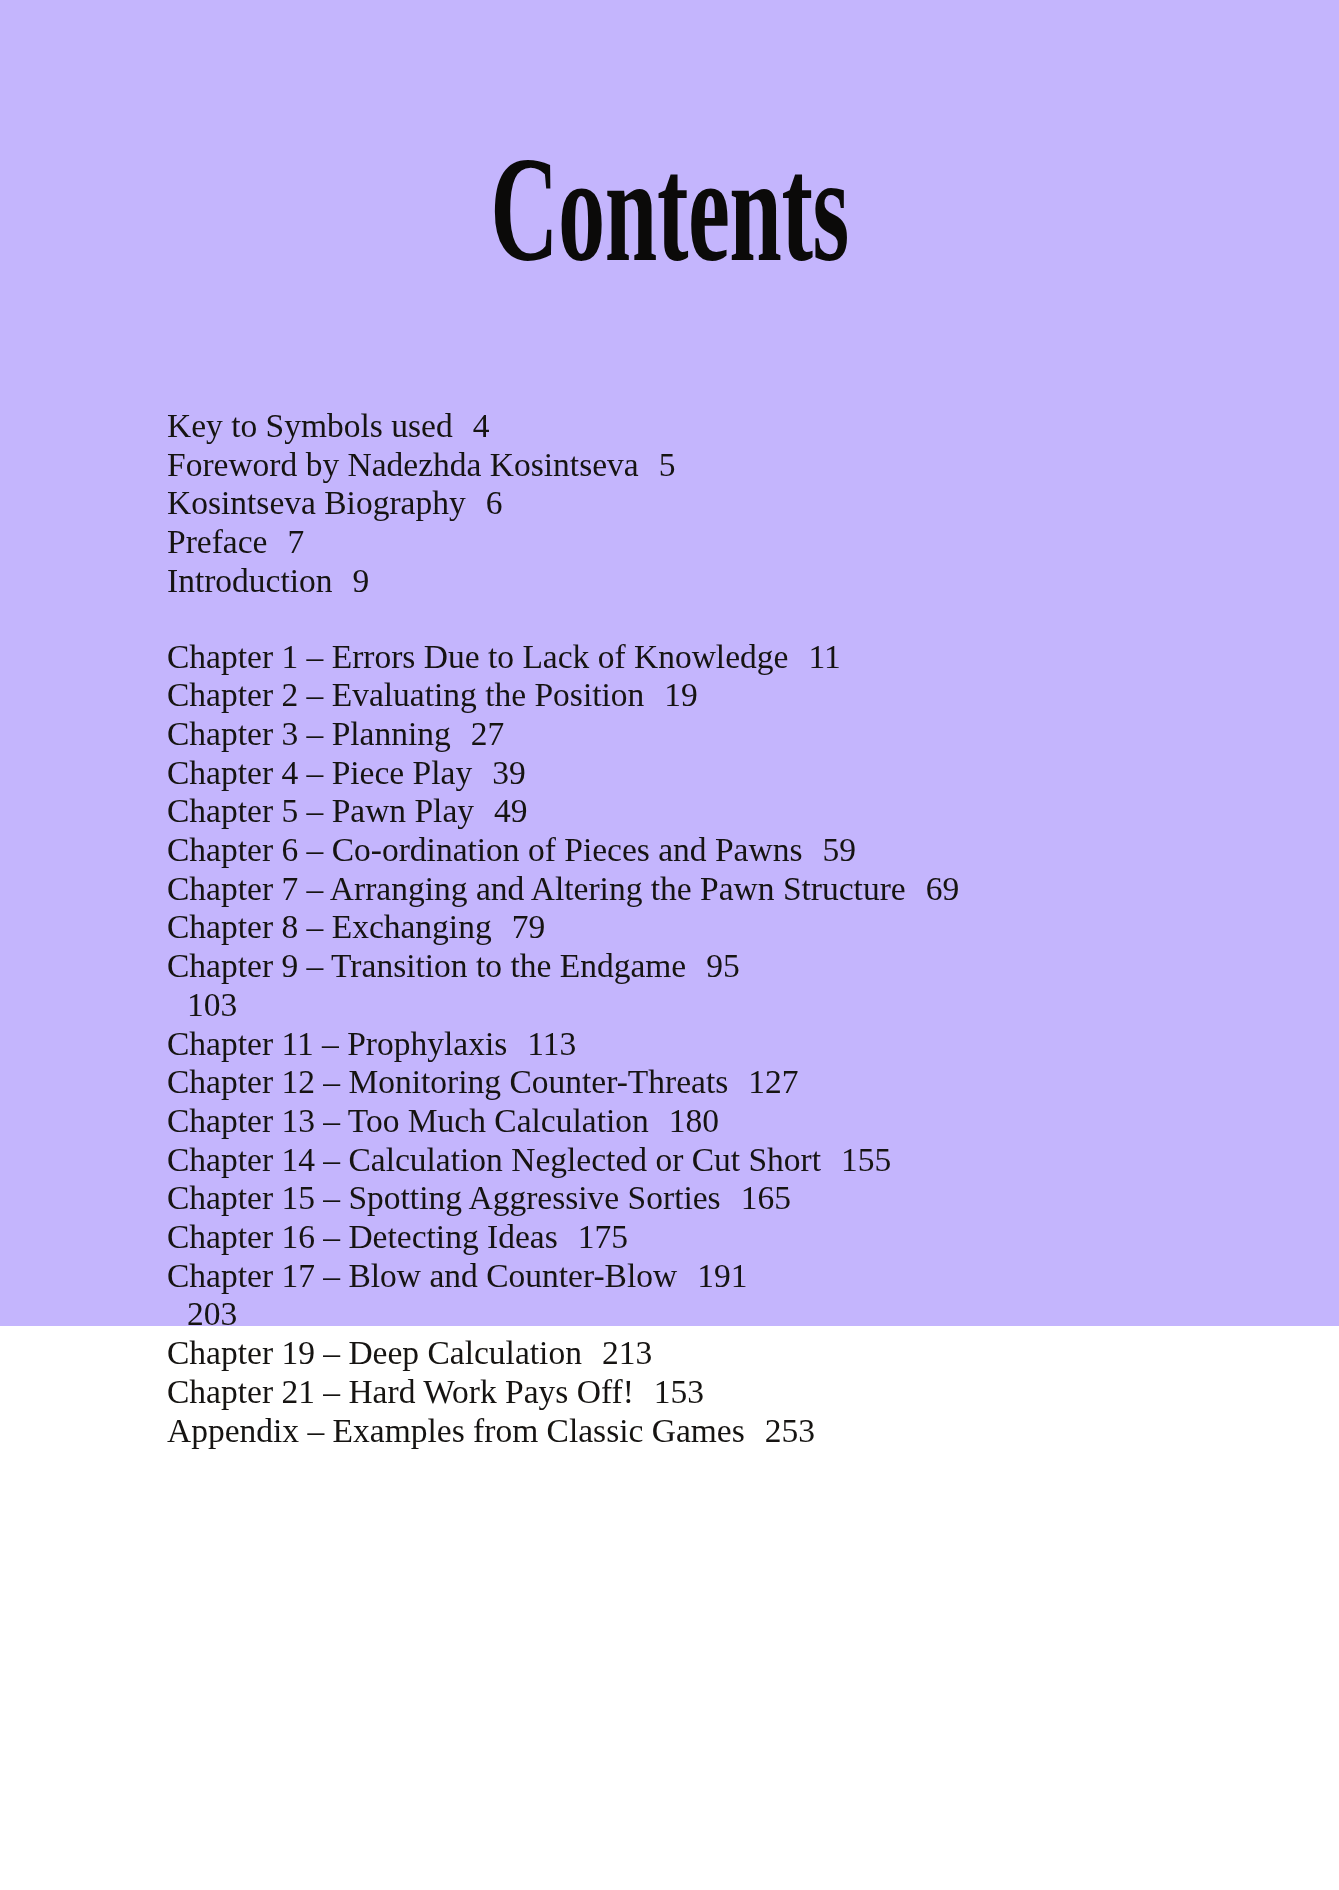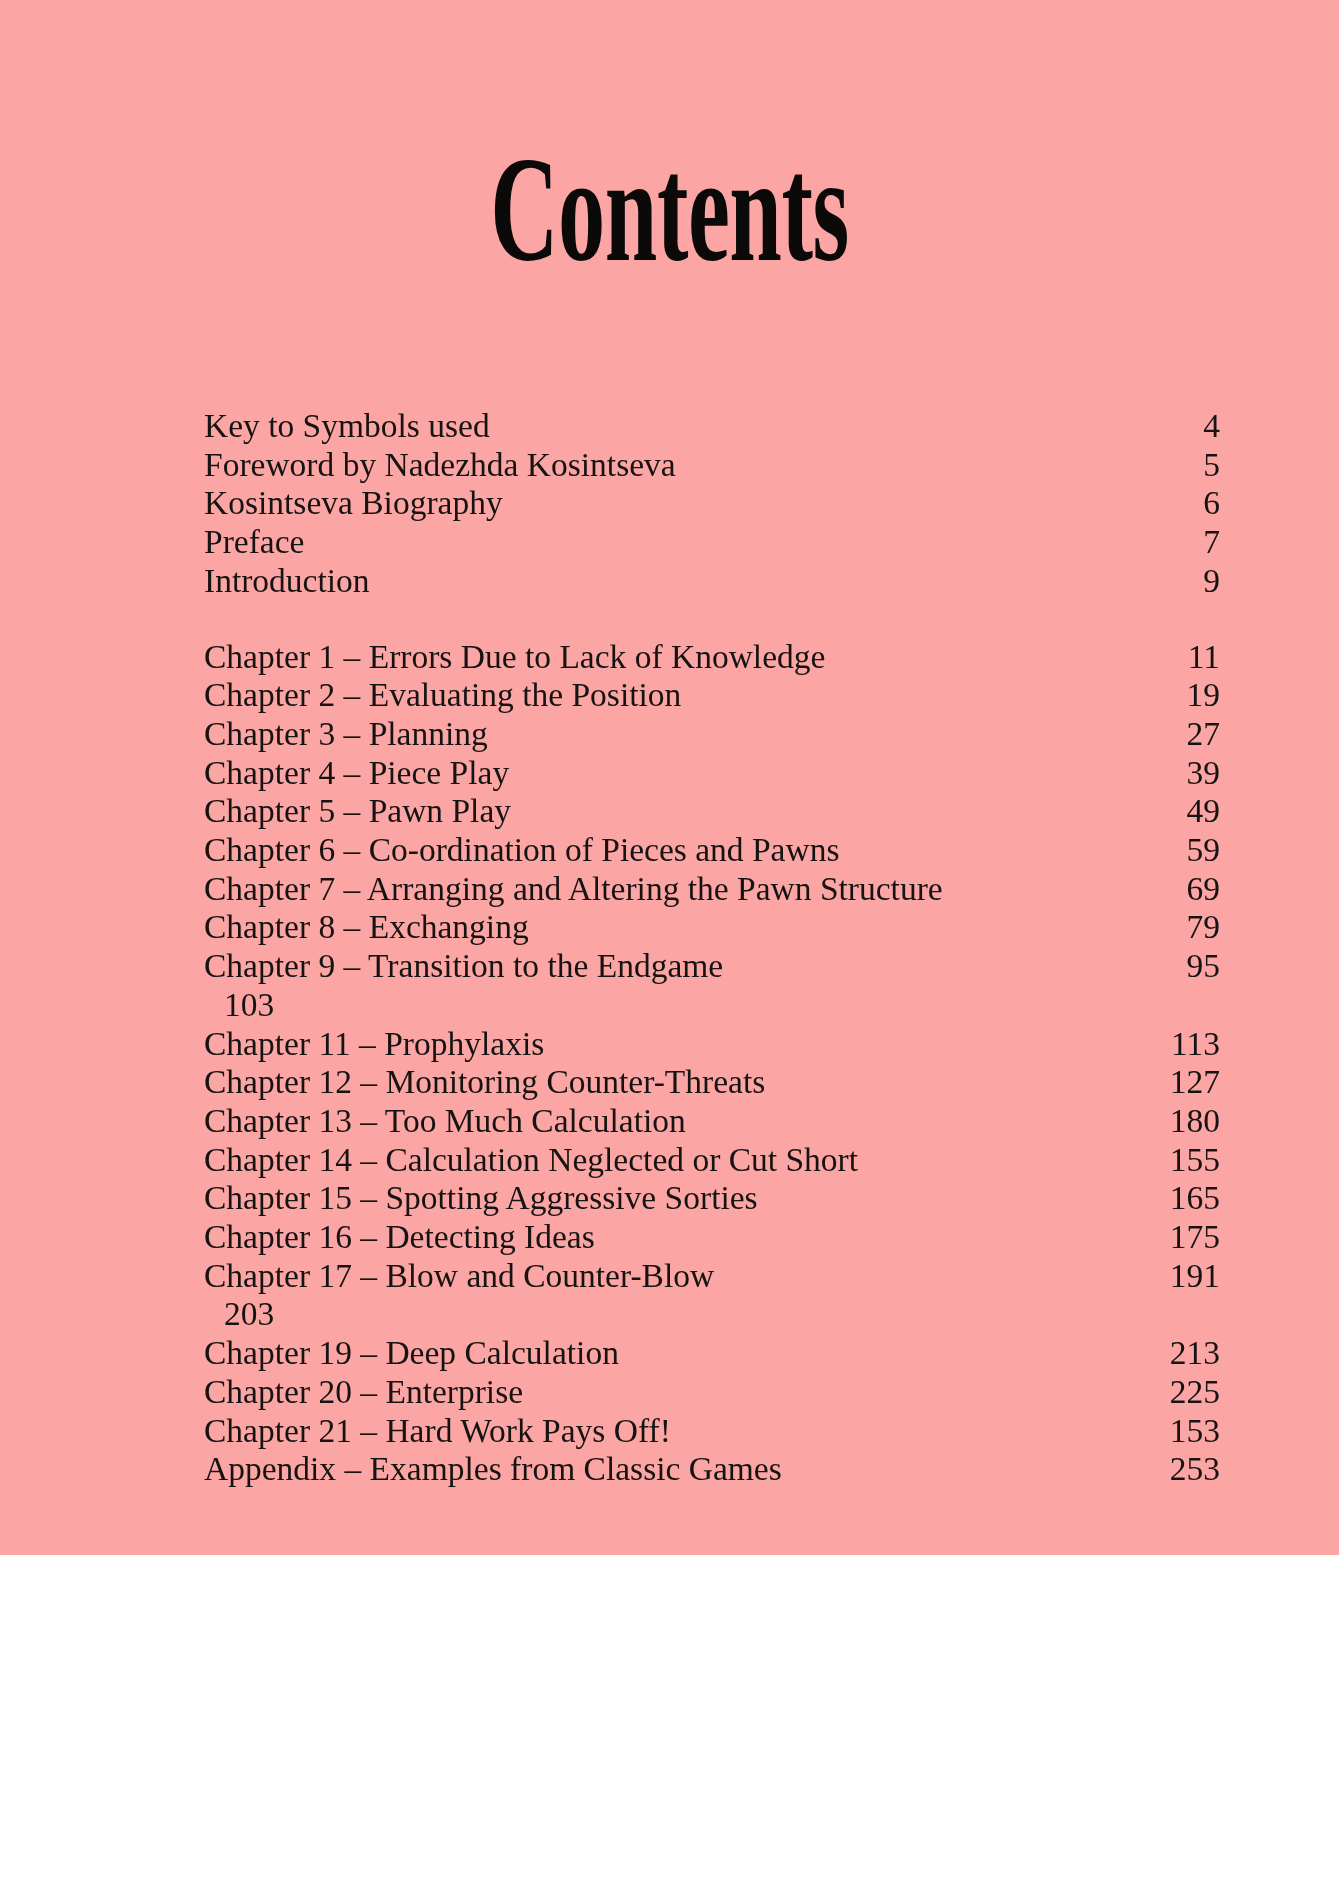--- a/index.html
+++ b/index.html
@@ -6,22 +6,22 @@
   html, body {
     width: 1339px;
     height: 1890px;
     background: #ffffff;
     overflow: hidden;
     font-family: "Liberation Serif", serif;
   }
   .page {
     position: relative;
     width: 1339px;
-    height: 1555px;
-    background: #fca5a5;
+    height: 1326px;
+    background: #c4b5fd;
     color: #161412;
   }
   .title-wrap {
     position: absolute;
     top: 134px;
     left: 0;
     width: 100%;
     text-align: center;
   }
   .title {
@@ -39,25 +39,23 @@
   .toc {
     position: absolute;
     left: 167px;
     right: 119px;
     top: 407px;
     font-size: 33.5px;
     color: #161412;
   }
   .toc-row {
     display: flex;
-    justify-content: space-between;
     align-items: baseline;
     line-height: 38.7px;
     white-space: nowrap;
-    margin-left: 37px;
   }
   .toc-label { text-align: left; }
   .toc-page  { text-align: right; padding-left: 20px; }
   .chapters  { margin-top: 37px; }
 </style>
 </head>
 <body>
 
 <div class="page">
 
@@ -159,24 +157,20 @@
         <span class="toc-page">191</span>
       </div>
       <div class="toc-row">
         <span class="toc-page">203</span>
       </div>
       <div class="toc-row">
         <span class="toc-label">Chapter 19 – Deep Calculation</span>
         <span class="toc-page">213</span>
       </div>
       <div class="toc-row">
-        <span class="toc-label">Chapter 20 – Enterprise</span>
-        <span class="toc-page">225</span>
-      </div>
-      <div class="toc-row">
         <span class="toc-label">Chapter 21 – Hard Work Pays Off!</span>
         <span class="toc-page">153</span>
       </div>
       <div class="toc-row">
         <span class="toc-label">Appendix – Examples from Classic Games</span>
         <span class="toc-page">253</span>
       </div>
     </div>
 
   </div>

